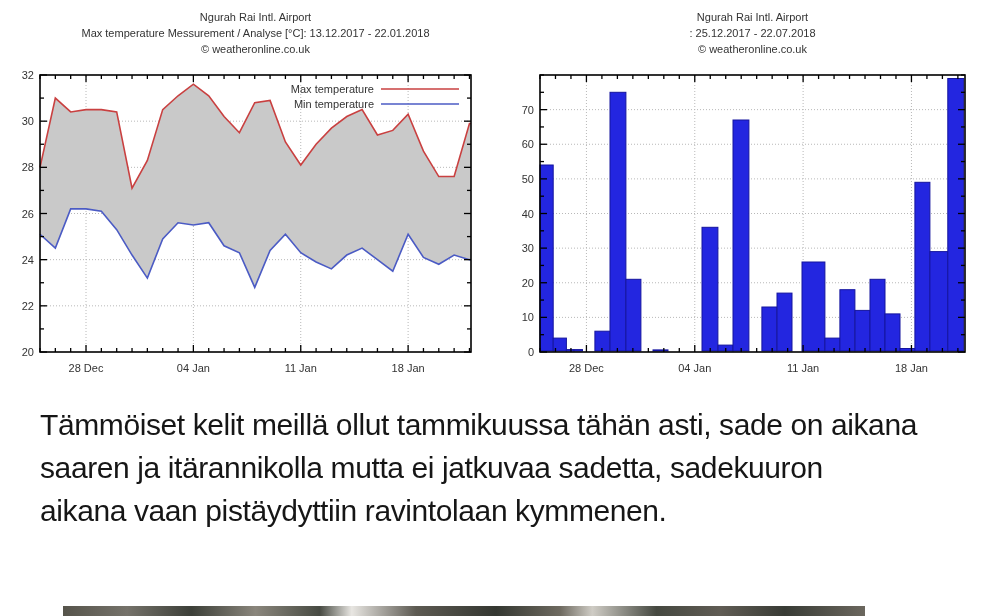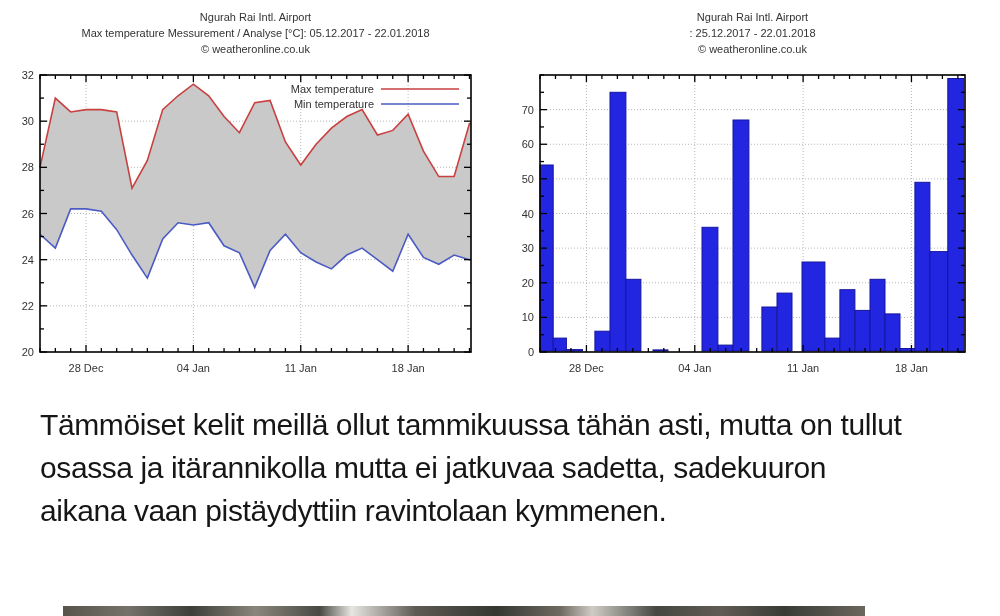--- a/index.html
+++ b/index.html
@@ -18,27 +18,27 @@
         #474a42 32%,#e8e6e2 36%,#5d5a52 44%,#343731 54%,#6e6a60 62%,#cfccc5 66%,
         #454840 74%,#605c54 82%,#383b35 90%,#6b675e 100%);}
 </style>
 </head>
 <body>
 
 <div id="page">
 
   <div class="chart-title title-left">
     <div>Ngurah Rai Intl. Airport</div>
-    <div>Max temperature Messurement / Analyse [°C]: 05.12.2017 - 22.01.2018</div>
+    <div>Max temperature Messurement / Analyse [°C]: 13.12.2017 - 22.01.2018</div>
     <div>© weatheronline.co.uk</div>
   </div>
 
   <div class="chart-title title-right">
     <div>Ngurah Rai Intl. Airport</div>
-    <div>: 25.12.2017 - 22.01.2018</div>
+    <div>: 25.12.2017 - 22.07.2018</div>
     <div>© weatheronline.co.uk</div>
   </div>
 
   <svg id="charts" width="1000" height="616" viewBox="0 0 1000 616">
       <g>
         <g stroke="#b8b8b8" stroke-width="1" stroke-dasharray="1 2">
           <line x1="41" y1="305.8333333333333" x2="470" y2="305.8333333333333"></line>
           <line x1="41" y1="259.6666666666667" x2="470" y2="259.6666666666667"></line>
           <line x1="41" y1="213.5" x2="470" y2="213.5"></line>
           <line x1="41" y1="167.33333333333334" x2="470" y2="167.33333333333334"></line>
@@ -305,19 +305,19 @@
         <g>
           <text x="586.4311726147123" y="372" text-anchor="middle" font-size="11" fill="#333333">28 Dec</text>
           <text x="694.7705753823743" y="372" text-anchor="middle" font-size="11" fill="#333333">04 Jan</text>
           <text x="803.1099781500363" y="372" text-anchor="middle" font-size="11" fill="#333333">11 Jan</text>
           <text x="911.4493809176985" y="372" text-anchor="middle" font-size="11" fill="#333333">18 Jan</text>
         </g>
       </g>
     </svg>
 
   <div class="caption">
-    <div>Tämmöiset kelit meillä ollut tammikuussa tähän asti, mutta on tullut</div>
-    <div>osassa ja itärannikolla mutta ei jatkuvaa sadetta, sadekuuron</div>
+    <div>Tämmöiset kelit meillä ollut tammikuussa tähän asti, sade on aikana</div>
+    <div>saaren ja itärannikolla mutta ei jatkuvaa sadetta, sadekuuron</div>
     <div>aikana vaan pistäydyttiin ravintolaan kymmenen.</div>
   </div>
 
   <div class="photo-strip"></div>
 </div>
 
 </body></html>

